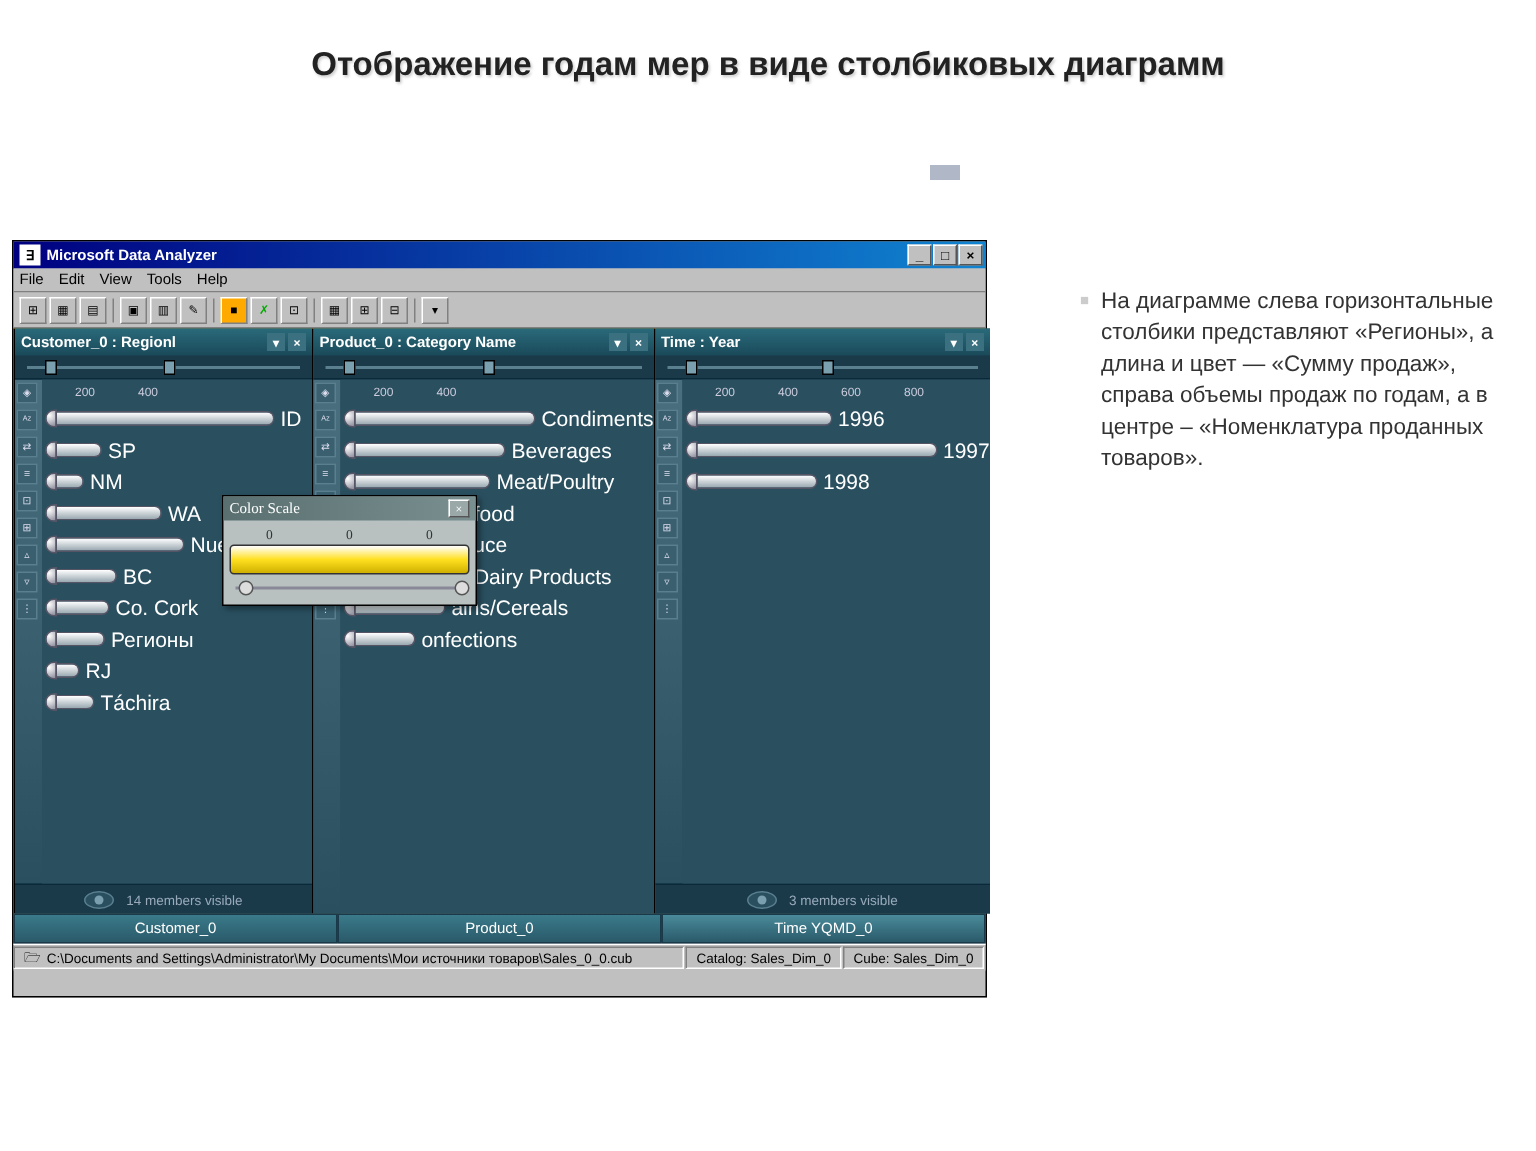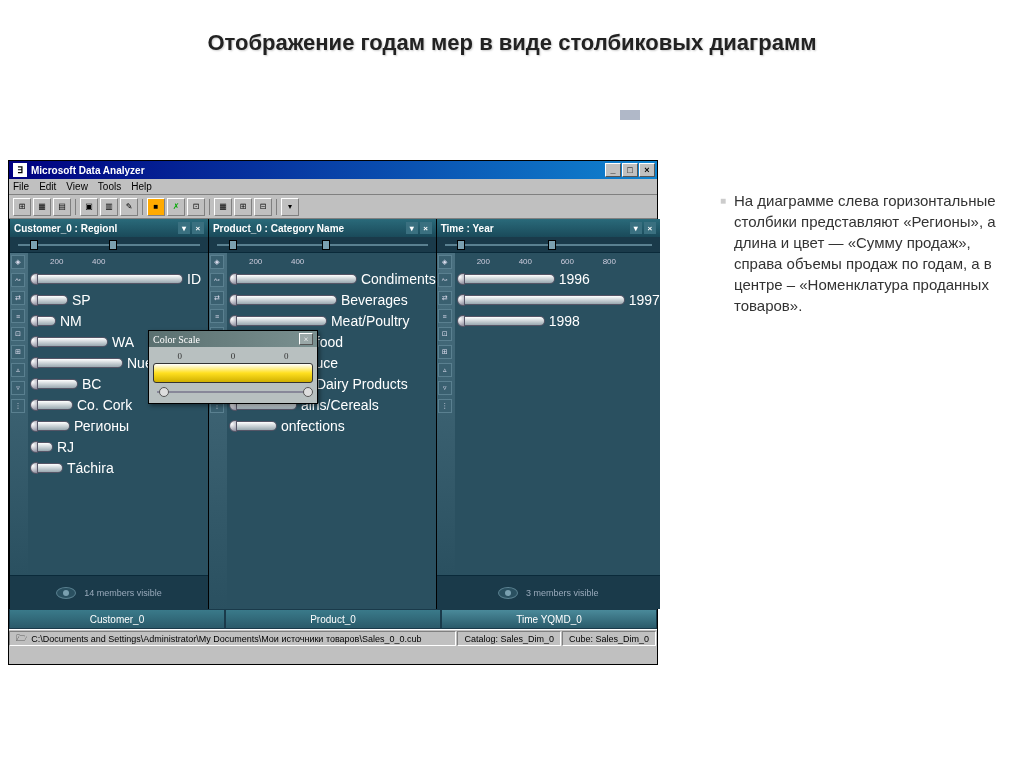--- a/index.html
+++ b/index.html
@@ -36,21 +36,21 @@
 .panel-body { flex: 1; display: flex; }
 .chart-area { flex: 1; background: #2a5060; position: relative; overflow: hidden; padding: 4px 0 0 2px; }
 .axis-labels { color: #ccd; font-size: 8px; display: flex; padding: 0 0 2px 20px; gap: 0; }
 .axis-labels span { width: 42px; text-align: left; }
 
 .bar-row { display: flex; align-items: center; height: 20px; margin: 1px 0; }
 .bar-cap { width: 8px; height: 12px; border-radius: 6px 0 0 6px; background: radial-gradient(circle at 30% 30%, #fff, #889); border: 1px solid #556; }
 .bar-body { height: 10px; background: linear-gradient(#fff, #99a8b0); border-radius: 0 5px 5px 0; border: 1px solid #556; border-left: none; }
 .bar-label { color: #fff; font-size: 14px; margin-left: 4px; white-space: nowrap; }
 
-.panel-footer { background: #1a3a4a; color: #9ab; height: 34px; display: flex; align-items: center; justify-content: center; font-size: 9px; border-top: 1px solid #0a2a3a; }
+.panel-footer { background: #1a3a4a; color: #9ab; height: 20px; display: flex; align-items: center; justify-content: center; font-size: 9px; border-top: 1px solid #0a2a3a; }
 .eye-icon { width: 20px; height: 12px; background: #2a5060; border-radius: 50%; margin-right: 8px; border: 1px solid #5a8090; position: relative; }
 .eye-icon::before { content: ''; position: absolute; top: 2px; left: 6px; width: 6px; height: 6px; background: #7aa0b0; border-radius: 50%; }
 
 .tabs-row { display: flex; height: 20px; background: #1a4a5a; }
 .tab { flex: 1; background: linear-gradient(#3a7a8a, #2a5a6a); color: #fff; display: flex; align-items: center; justify-content: center; font-size: 10px; font-weight: normal; border: 1px solid #1a3a4a; }
 .tab.time { background: linear-gradient(#4a8a9a, #2a5a6a); }
 
 .statusbar { background: #c0c0c0; height: 18px; display: flex; align-items: center; border-top: 1px solid #fff; font-size: 9px; }
 .status-cell { border: 1px solid #808080; border-right-color: #fff; border-bottom-color: #fff; padding: 1px 6px; height: 15px; margin-right: 1px; display: flex; align-items: center; }
 .status-cell.path { flex: 1; }

